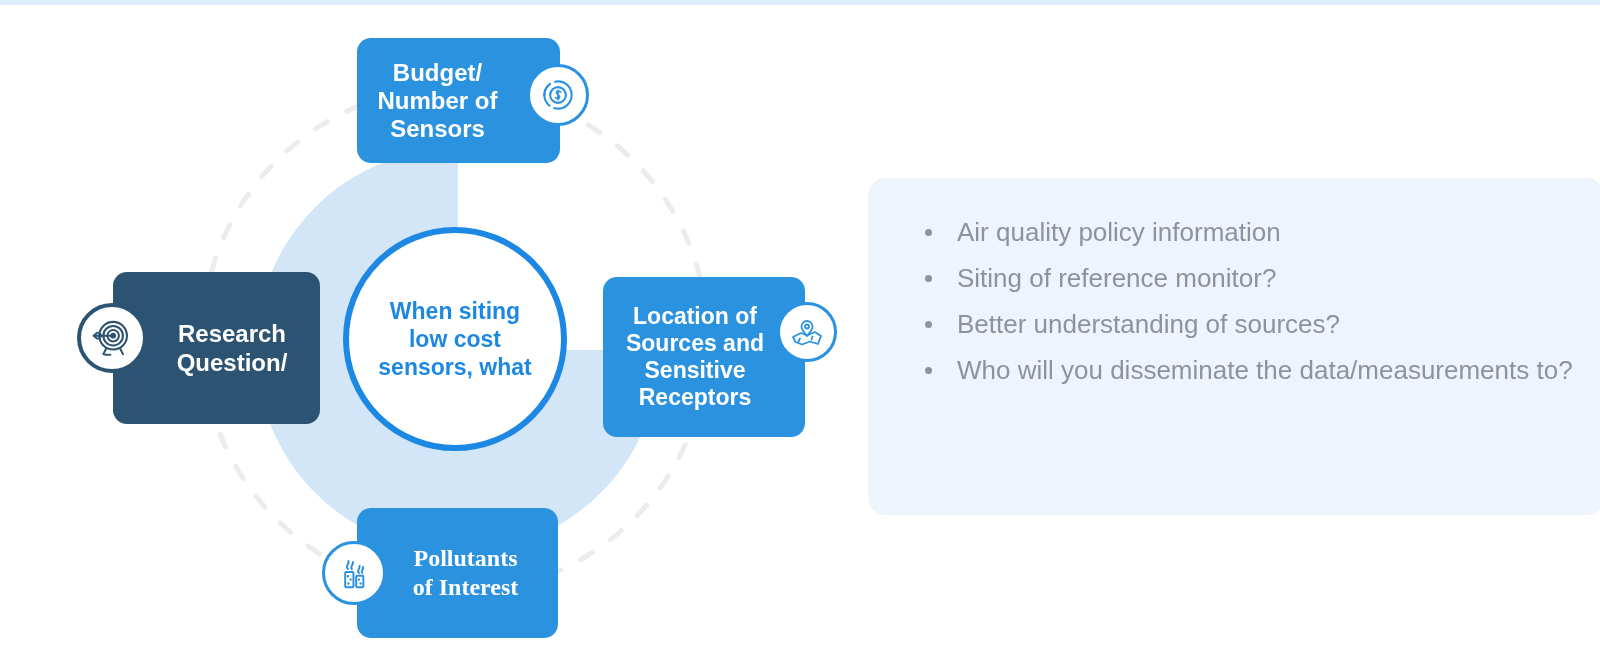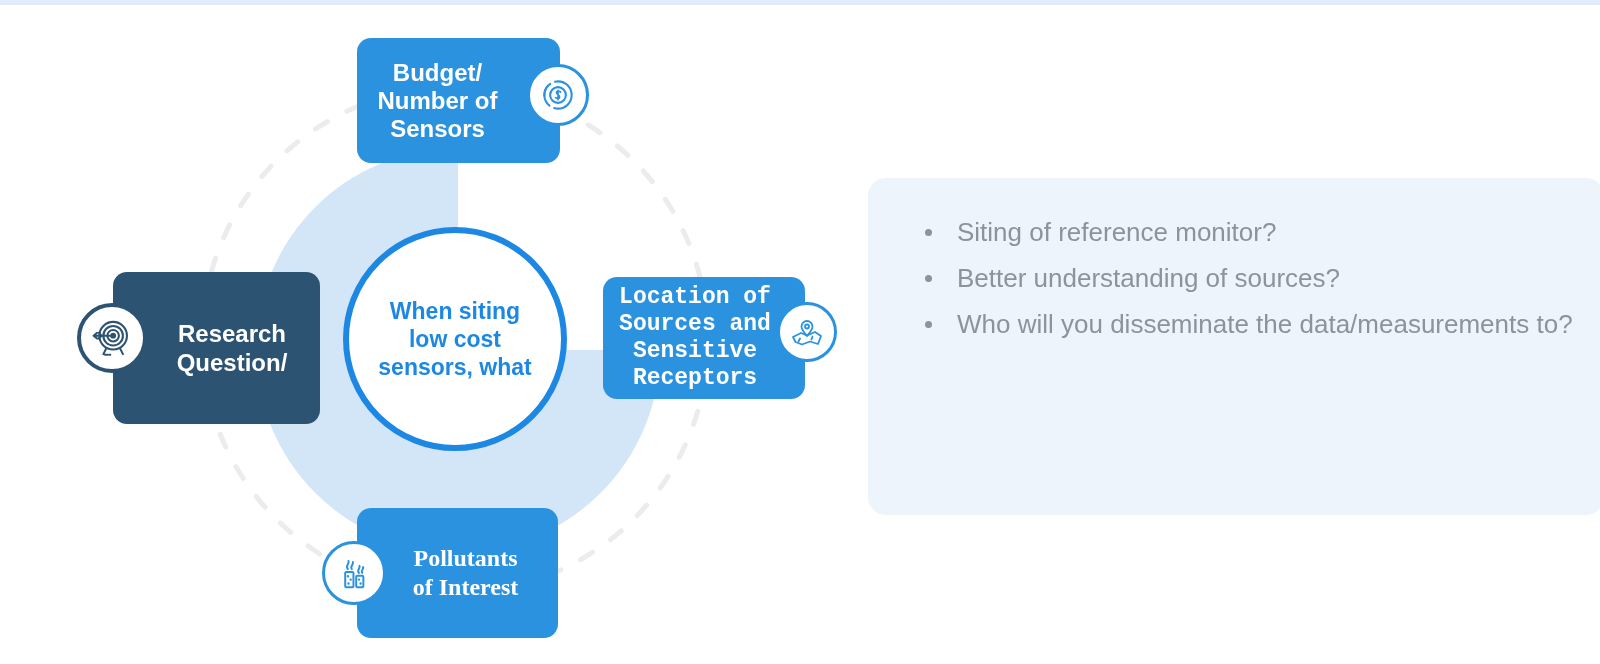--- a/index.html
+++ b/index.html
@@ -22,21 +22,21 @@
   .bg-svg{position:absolute;left:0;top:0;width:1600px;height:664px;pointer-events:none;}
 
   
   .node{
     position:absolute;border-radius:14px;background:var(--accent);
     display:flex;flex-direction:column;justify-content:center;align-items:center;
     color:#fff;font-weight:700;text-align:center;box-sizing:border-box;
   }
   .node .ln{display:block;}
   .node-top{left:357px;top:38px;width:203px;height:125px;font-size:24px;line-height:28px;padding-right:42px;}
-  .node-right{left:603px;top:277px;width:202px;height:122px;font-size:23px;line-height:27px;padding-right:18px;font-family:Liberation Mono, monospace;}
+  .node-right{left:603px;top:277px;width:202px;height:160px;font-size:23px;line-height:27px;padding-right:18px;}
   .node-bottom{left:357px;top:508px;width:201px;height:130px;font-size:24px;line-height:29px;padding-left:16px;font-family:Liberation Serif, serif;}
   .node-left{left:113px;top:272px;width:207px;height:152px;font-size:24px;line-height:29px;background:var(--navy);padding-left:31px;text-align:right;}
 
   
   .icon-circle{
     position:absolute;background:#fff;border-radius:50%;box-sizing:border-box;
     display:flex;align-items:center;justify-content:center;
   }
   .icon-top{left:527px;top:64px;width:62px;height:62px;border:3px solid var(--accent);}
   .icon-right{left:777px;top:302px;width:60px;height:60px;border:3px solid var(--accent);}
@@ -138,19 +138,20 @@
   </div>
 
   <div class="center-circle">
     <span class="ln">When siting</span>
     <span class="ln">low cost</span>
     <span class="ln">sensors, what</span>
   </div>
 
   <div class="panel">
     <ul>
+      <li>Air quality policy information</li>
       <li>Siting of reference monitor?</li>
       <li>Better understanding of sources?</li>
       <li>Who will you disseminate the data/measurements to?</li>
     </ul>
   </div>
 
 </div>
 
 </body></html>

